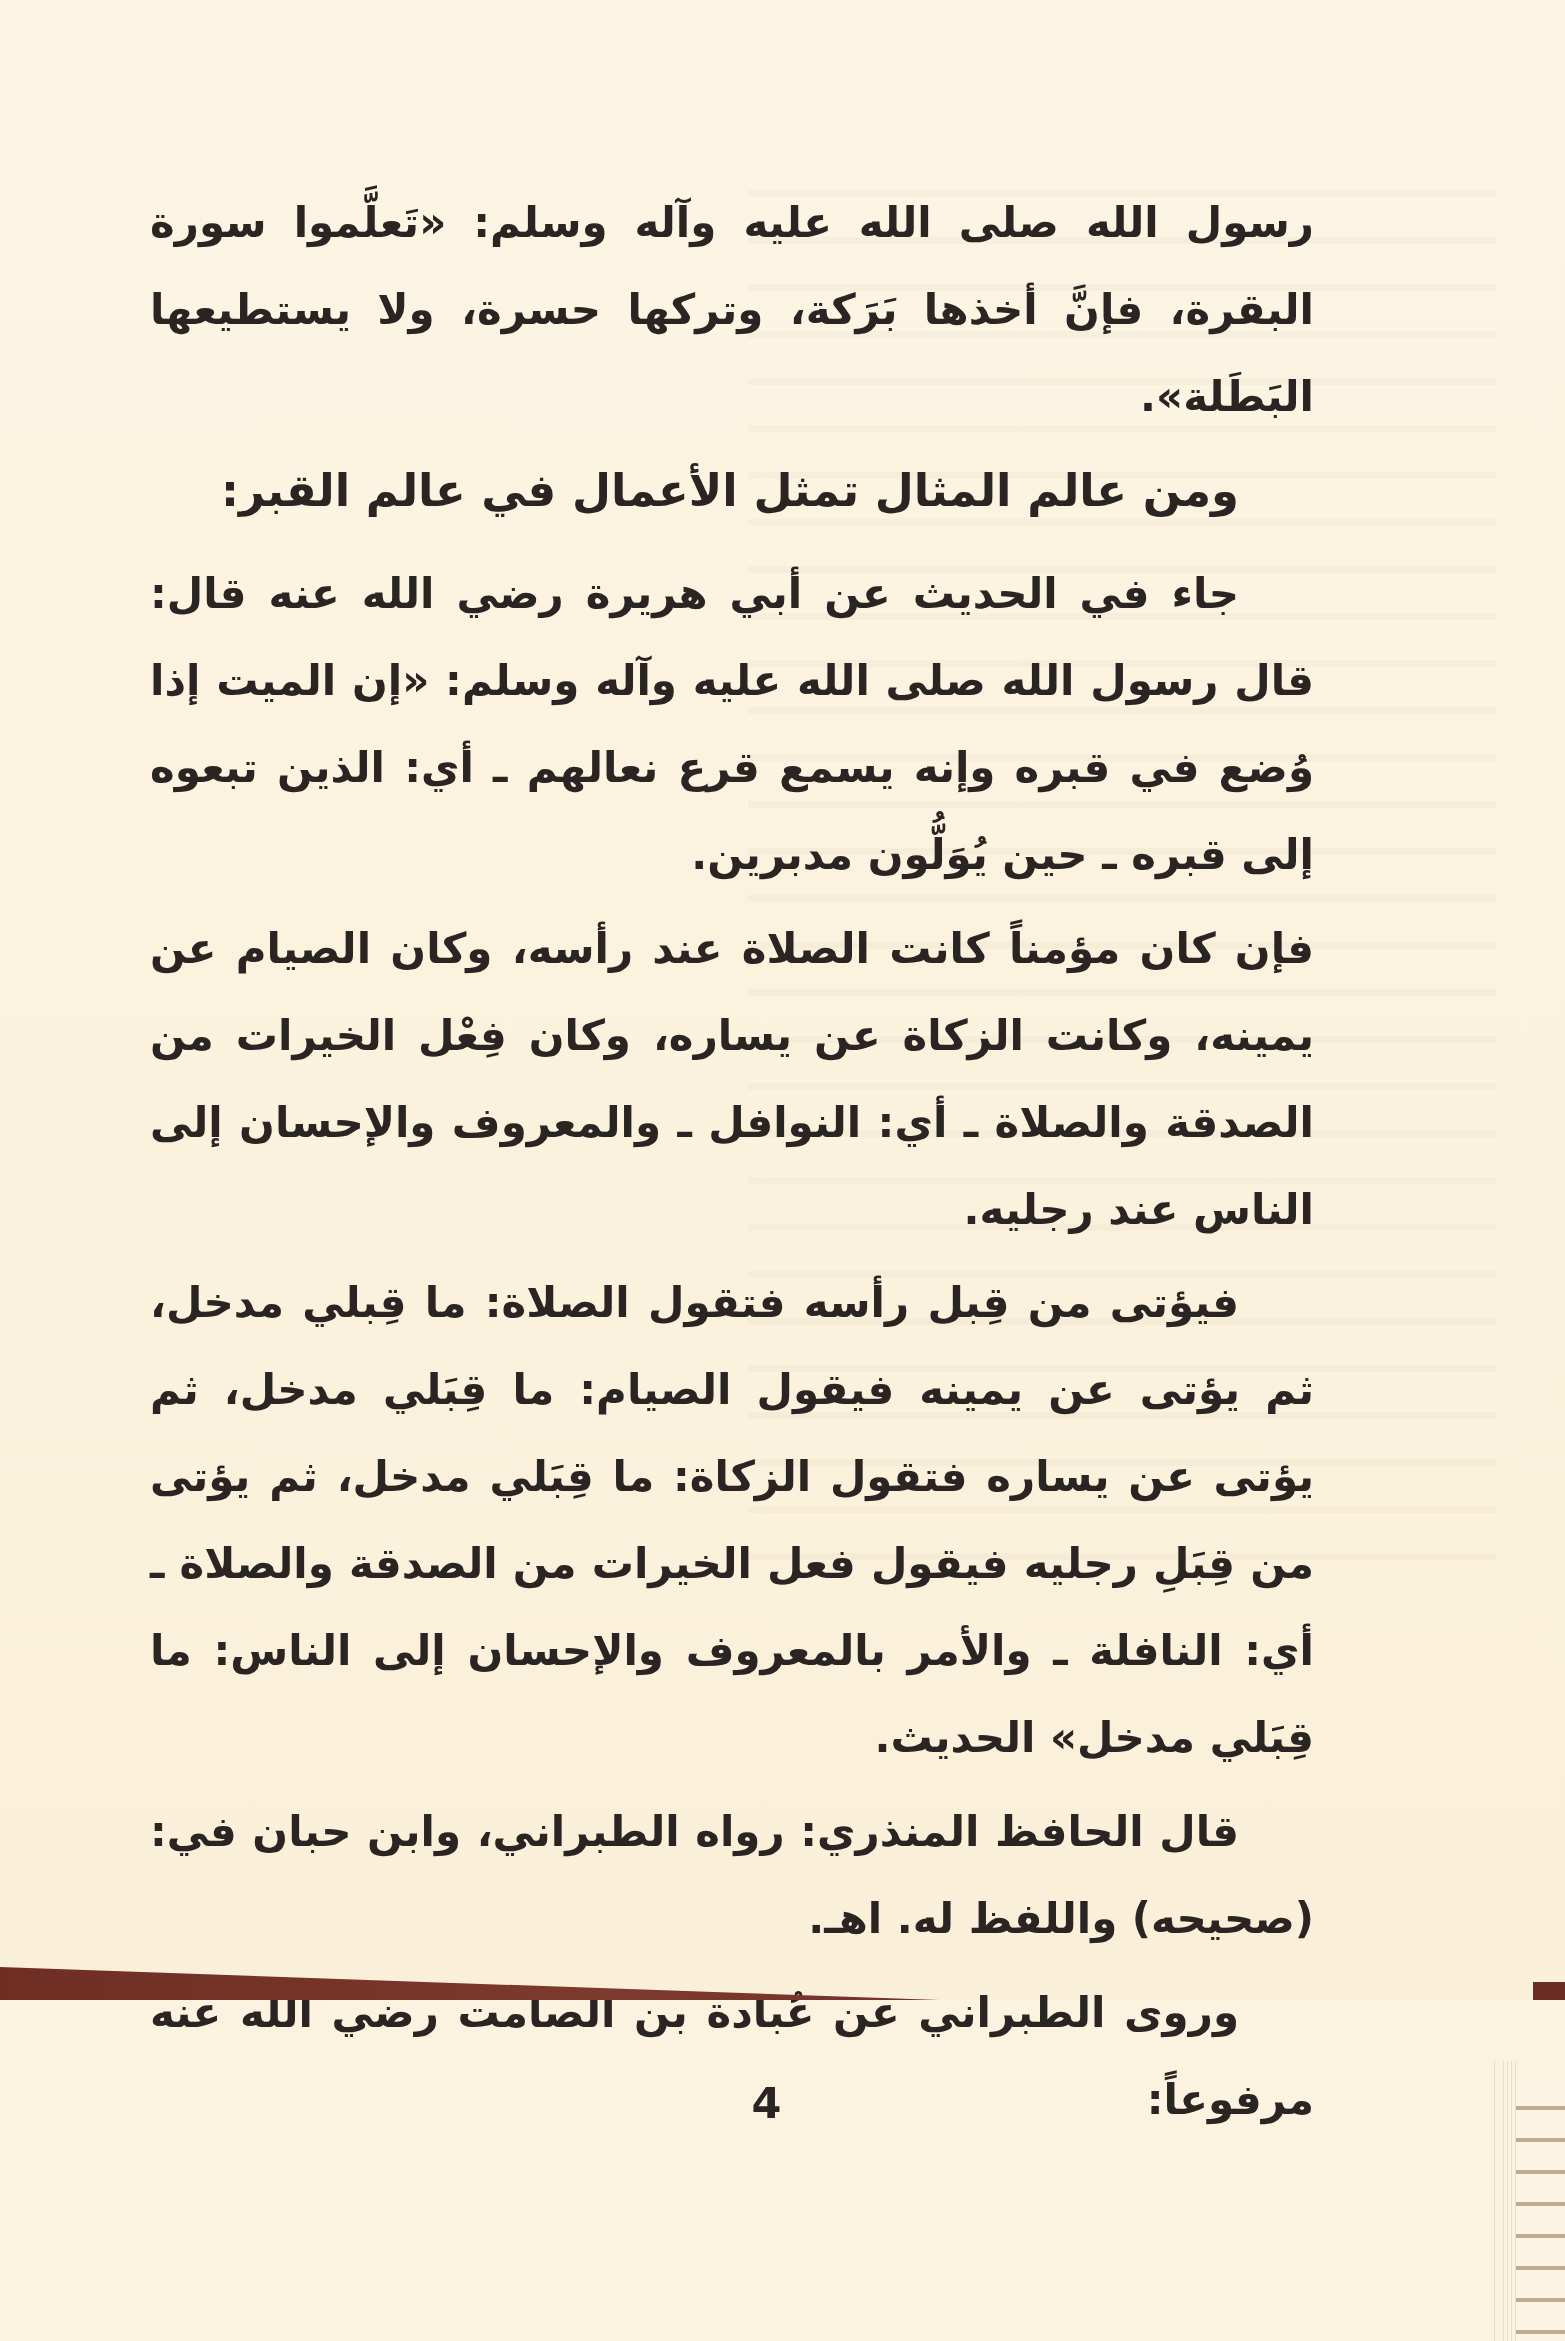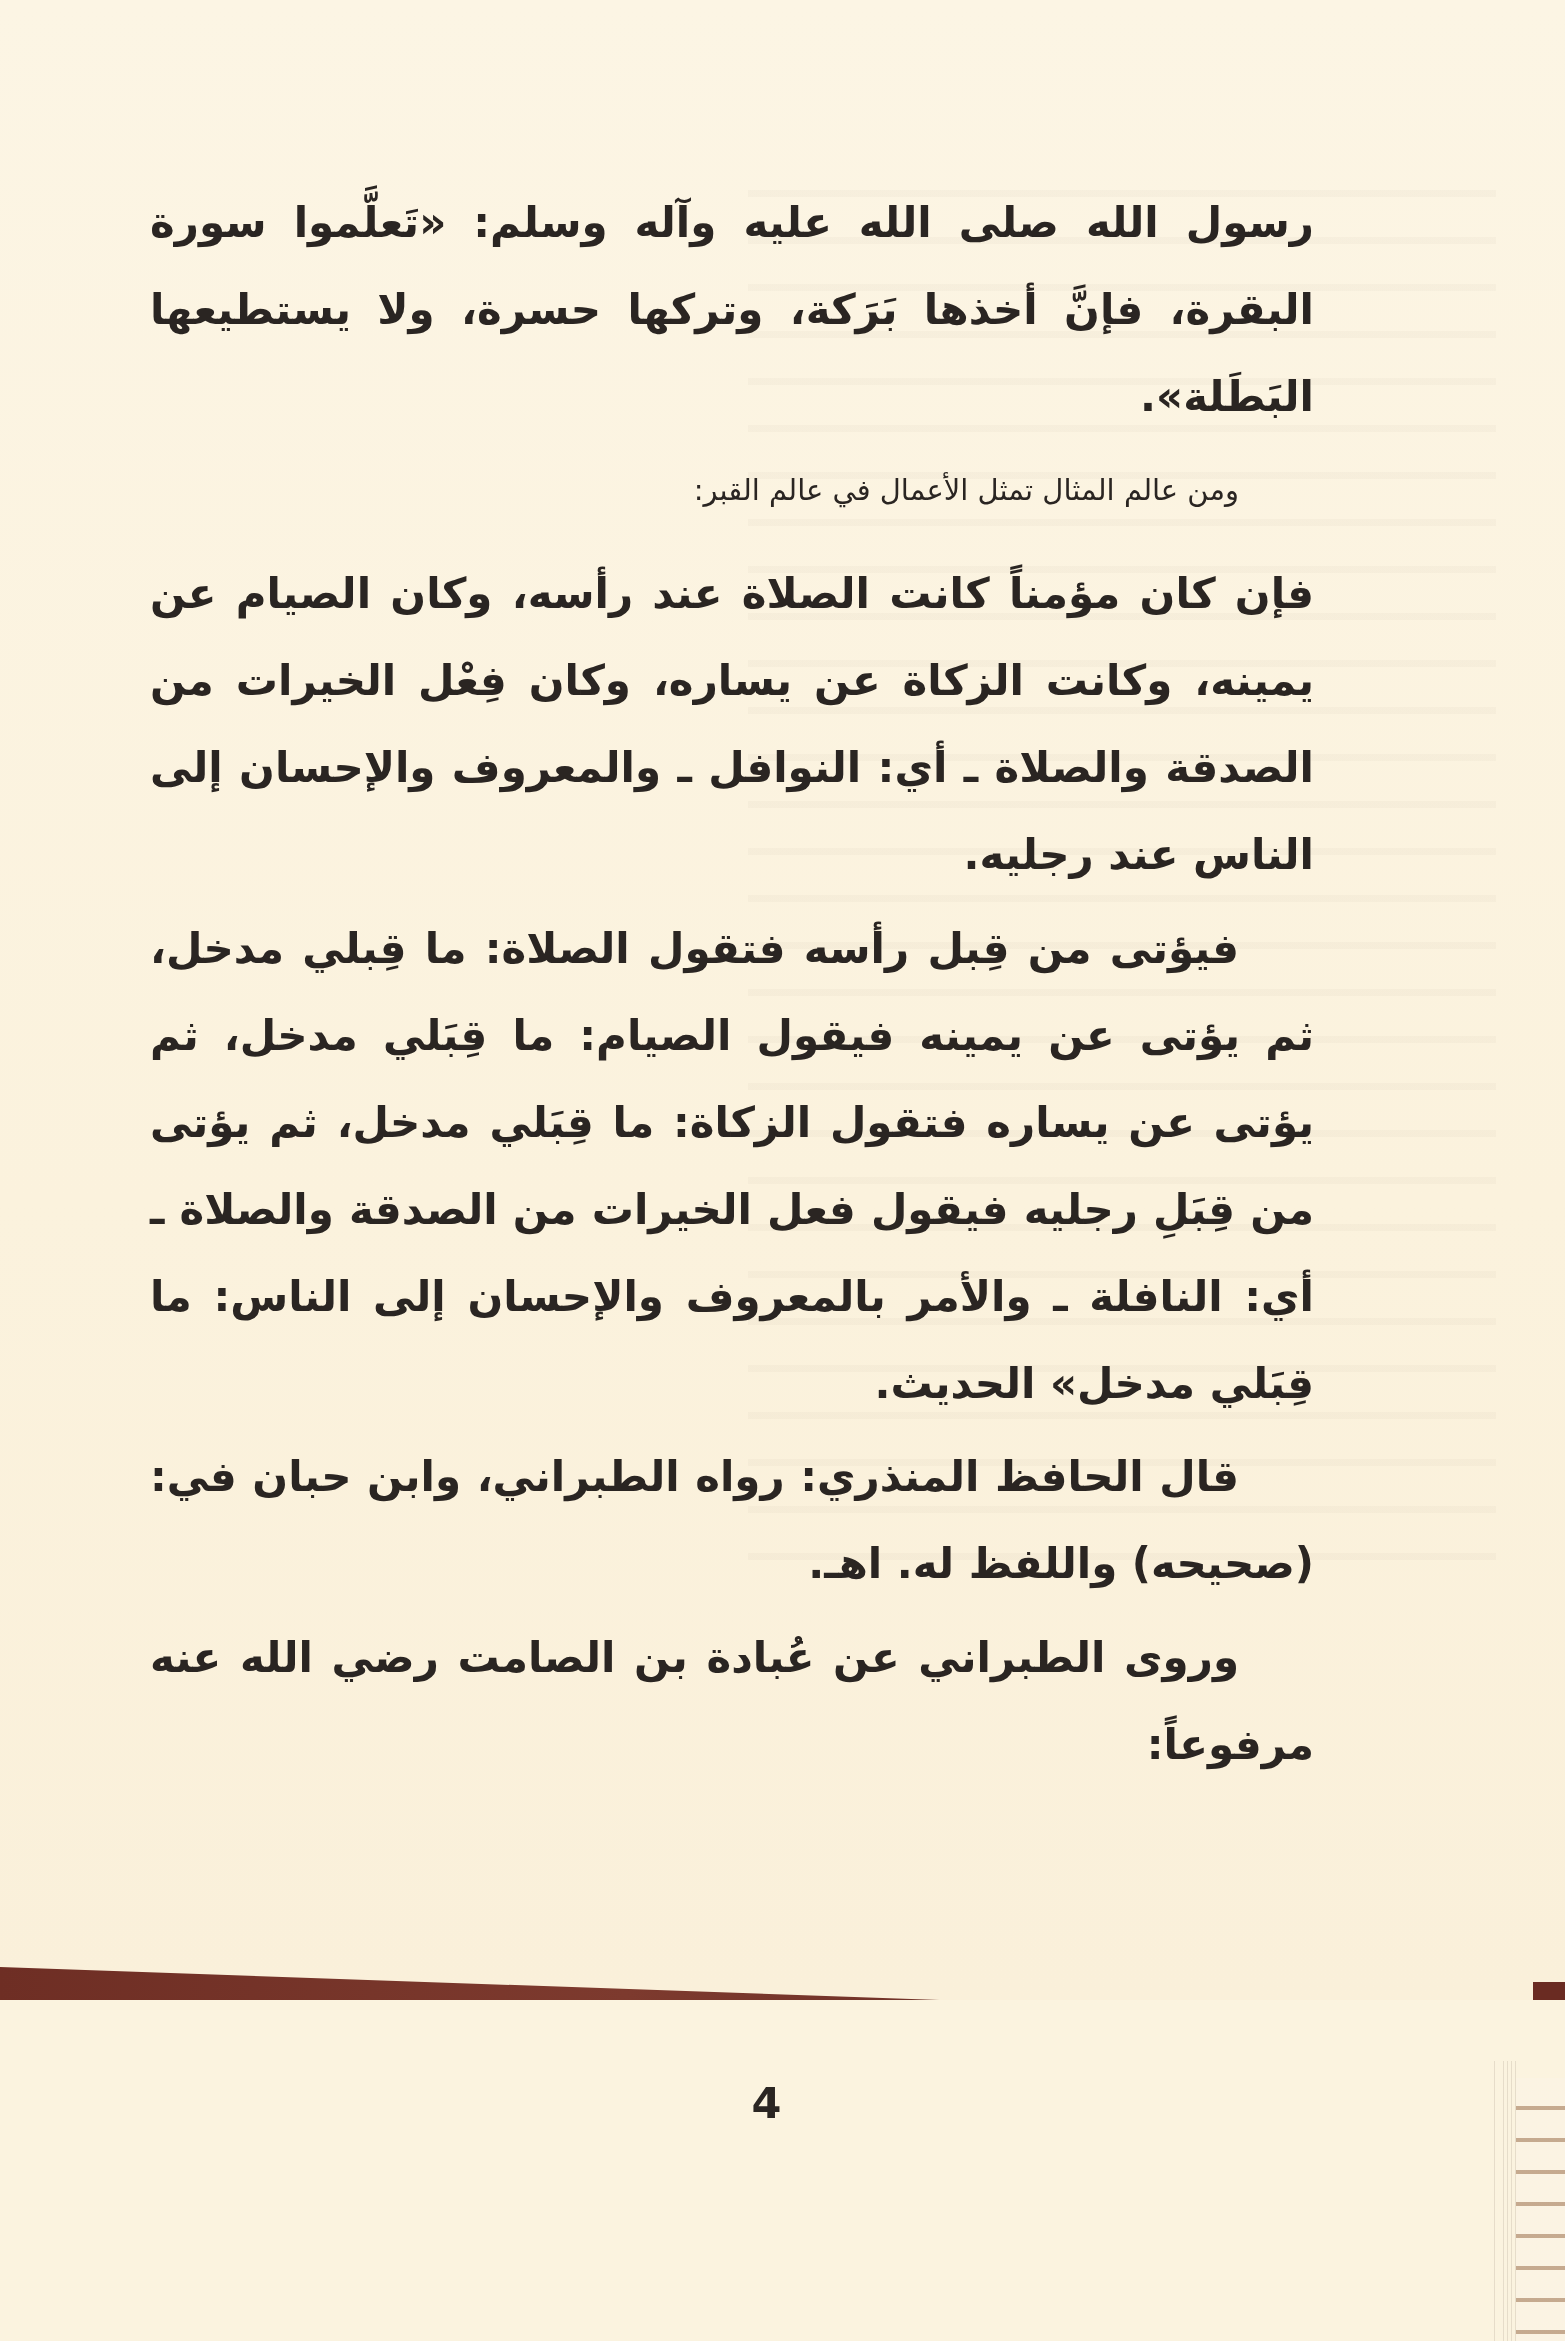--- a/index.html
+++ b/index.html
@@ -75,22 +75,22 @@
     }
     .para.indent {
       text-indent: 75px;
     }
     .para + .para {
       margin-top: 6.6px;
     }
     .heading {
       margin: 6.6px 0 16.6px 0;
       text-indent: 75px;
-      font-weight: normal;
-      font-size: 29px;
+      font-weight: bold;
+      font-size: 45px;
     }
     .page-number {
       position: absolute;
       left: 0;
       width: 1566px;
       top: 2078px;
       text-align: center;
       direction: rtl;
       font-size: 43px;
       font-weight: bold;
@@ -110,20 +110,21 @@
   </style>
 </head>
 <body>
 
 <div class="page">
   <div class="ghost"></div>
 
   <div class="text-block">
     <p class="para">رسول الله صلى الله عليه وآله وسلم: «تَعلَّموا سورة البقرة، فإنَّ أخذها بَرَكة، وتركها حسرة، ولا يستطيعها البَطَلة».</p>
     <p class="heading">ومن عالم المثال تمثل الأعمال في عالم القبر:</p>
+    <p class="para indent">جاء في الحديث عن أبي هريرة رضي الله عنه قال: قال رسول الله صلى الله عليه وآله وسلم: «إن الميت إذا وُضع في قبره وإنه يسمع قرع نعالهم ـ أي: الذين تبعوه إلى قبره ـ حين يُوَلُّون مدبرين.</p>
     <p class="para">فإن كان مؤمناً كانت الصلاة عند رأسه، وكان الصيام عن يمينه، وكانت الزكاة عن يساره، وكان فِعْل الخيرات من الصدقة والصلاة ـ أي: النوافل ـ والمعروف والإحسان إلى الناس عند رجليه.</p>
     <p class="para indent">فيؤتى من قِبل رأسه فتقول الصلاة: ما قِبلي مدخل، ثم يؤتى عن يمينه فيقول الصيام: ما قِبَلي مدخل، ثم يؤتى عن يساره فتقول الزكاة: ما قِبَلي مدخل، ثم يؤتى من قِبَلِ رجليه فيقول فعل الخيرات من الصدقة والصلاة ـ أي: النافلة ـ والأمر بالمعروف والإحسان إلى الناس: ما قِبَلي مدخل» الحديث.</p>
     <p class="para indent">قال الحافظ المنذري: رواه الطبراني، وابن حبان في: (صحيحه) واللفظ له. اهـ.</p>
     <p class="para indent">وروى الطبراني عن عُبادة بن الصامت رضي الله عنه مرفوعاً:</p>
   </div>
 
   <div class="page-number">4</div>
 
   <div class="page-edge-lines"></div>
   <div class="page-edge"></div>

